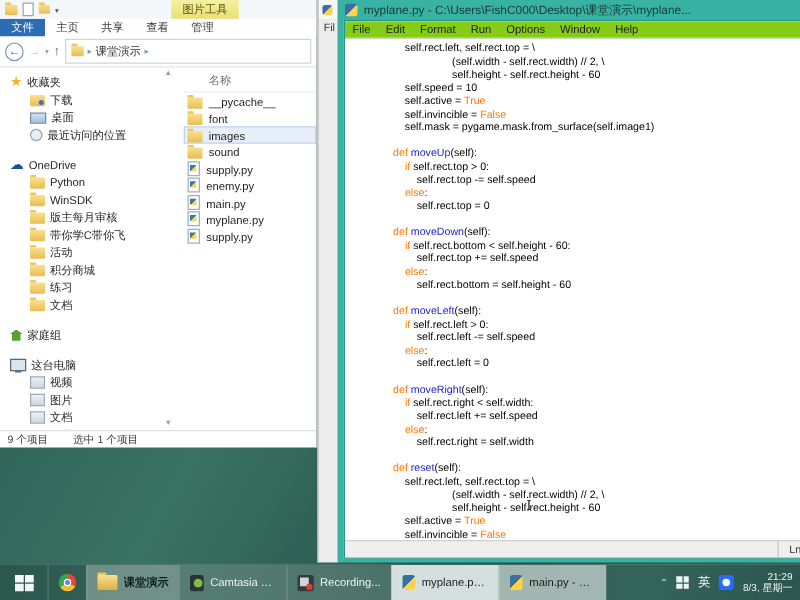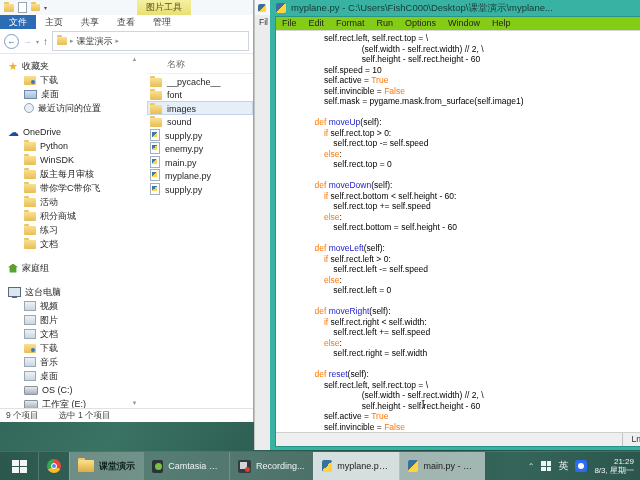--- a/index.html
+++ b/index.html
@@ -1,20 +1,20 @@
 <!DOCTYPE html>
 <html><head>
 <meta charset="utf-8">
 <style>
   html,body{margin:0;padding:0;}
   #screen{position:relative;width:640px;height:480px;overflow:hidden;
     font-family:"Liberation Sans",sans-serif;
     background:linear-gradient(120deg,#24564c,#3a7263 40%,#1f4a41 75%,#2f6155);}
   
-  .explorer{position:absolute;left:0;top:0;width:254px;height:422px;background:#fff;
+  .explorer{position:absolute;left:0;top:0;width:254px;height:358px;background:#fff;
     border-right:1px solid #9aa5a5;display:flex;flex-direction:column;box-sizing:border-box;}
   .ex-titlebar{height:15px;background:#f5f8fb;display:flex;align-items:center;position:relative;flex:0 0 auto;}
   .qat{display:flex;align-items:center;gap:4px;padding-left:4px;}
   .qat-caret{font-size:6px;color:#555;}
   .ctx-tab{position:absolute;left:137px;top:0;height:15px;line-height:15px;padding:0 9px;
     background:linear-gradient(#f6f0a2,#e9df72);color:#59511c;font-size:9px;}
   .ex-tabs{height:14px;display:flex;align-items:stretch;font-size:9px;flex:0 0 auto;background:#fff;}
   .ex-tab{padding:0 9px;line-height:14px;color:#3c3c3c;}
   .ex-tab.file-tab{background:#2b6cb5;color:#fff;}
   .ex-address{height:24px;display:flex;align-items:center;gap:4px;padding:0 4px;

